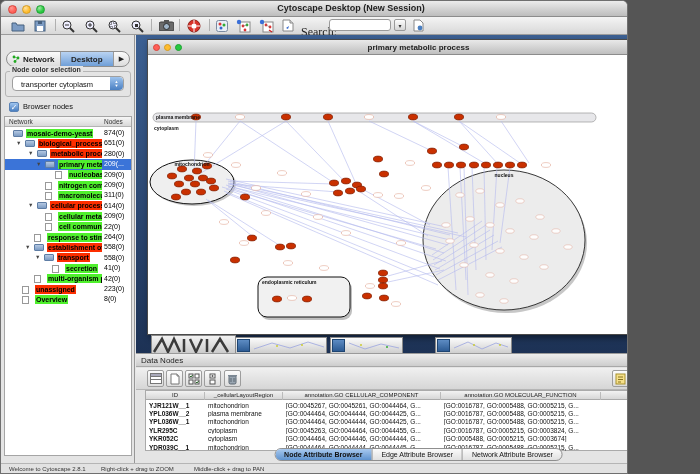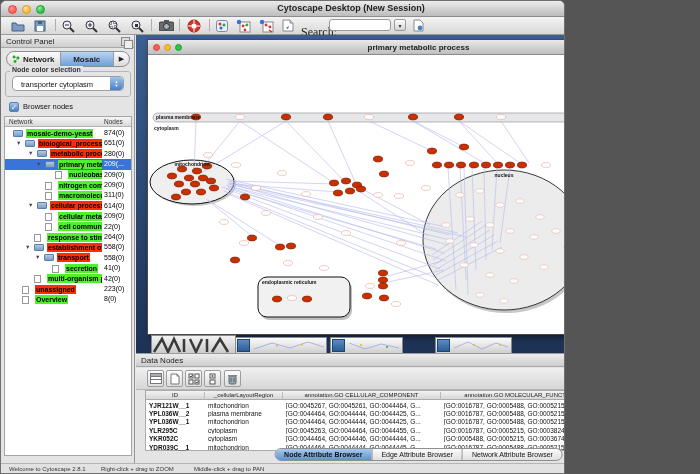--- a/index.html
+++ b/index.html
@@ -1,17 +1,17 @@
 <!DOCTYPE html>
 <html><head>
 <meta charset="utf-8">
 <style>
   html,body{margin:0;padding:0;background:#555;}
   *{box-sizing:border-box;font-family:"Liberation Sans",sans-serif;}
-  .app{position:relative;width:565px;height:474px;background:#e6e6e6;border:1px solid #6f6f6f;
+  .app{position:relative;width:628px;height:474px;background:#e6e6e6;border:1px solid #6f6f6f;
        border-radius:6px 6px 0 0;overflow:hidden;}
 
   
   .titlebar{position:absolute;left:0;top:0;width:700px;height:16px;
     background:linear-gradient(#ececec,#cfcfcf 60%,#bdbdbd);border-bottom:1px solid #8c8c8c;
     border-radius:6px 6px 0 0;}
   .title-text{position:absolute;left:0;right:0;top:2px;text-align:center;font-size:9px;font-weight:bold;color:#222;}
   .light{position:absolute;top:4px;width:9px;height:9px;border-radius:50%;}
   .light.red{left:7px;background:radial-gradient(circle at 35% 30%,#ff9a92,#ff5f57 60%);border:1px solid #d8453d;}
   .light.yellow{left:21px;background:radial-gradient(circle at 35% 30%,#ffe2a0,#febc2e 60%);border:1px solid #d49b22;}
@@ -235,37 +235,33 @@
     <span class="combo-btn" style="left:393px">▾</span>
     <span class="tbtn" style="left:408px">
       <svg width="11" height="13">
           <path d="M1,1 h6 l3,3 v8 h-9 z" fill="#fff" stroke="#888"></path>
           <circle cx="7" cy="9" r="2.4" fill="#4a7fc1"></circle>
         </svg>
       </span>
   </div>
 
   <div class="control-panel">
-    <div class="panel-header">
-      <span class="ph-title">Control Panel</span>
-      <span class="float-icon"></span>
-    </div>
     <div class="cp-tabs">
       <div class="cp-tab">
         <svg class="net-glyph" viewBox="0 0 8 8">
             <circle cx="2" cy="2" r="1.4" fill="#2a2"></circle>
             <circle cx="6" cy="3" r="1.4" fill="#2a2"></circle>
             <circle cx="3" cy="6.5" r="1.4" fill="#2a2"></circle>
             <line x1="2" y1="2" x2="6" y2="3" stroke="#2a2" stroke-width=".6"></line>
             <line x1="6" y1="3" x2="3" y2="6.5" stroke="#2a2" stroke-width=".6"></line>
           </svg>
         <span>Network</span>
       </div>
       <div class="cp-tab active">
-        <span>Mosaic</span>
+        <span>Desktop</span>
       </div>
       <div class="cp-tab-arrow">▶</div>
     </div>
     <div class="groupbox">
       <span class="gb-label">Node color selection</span>
       <div class="dropdown">
         <span class="dd-value">transporter cytoplasm</span>
         <span class="dd-btn">
             <span>▲</span>
             <span>▼</span>

